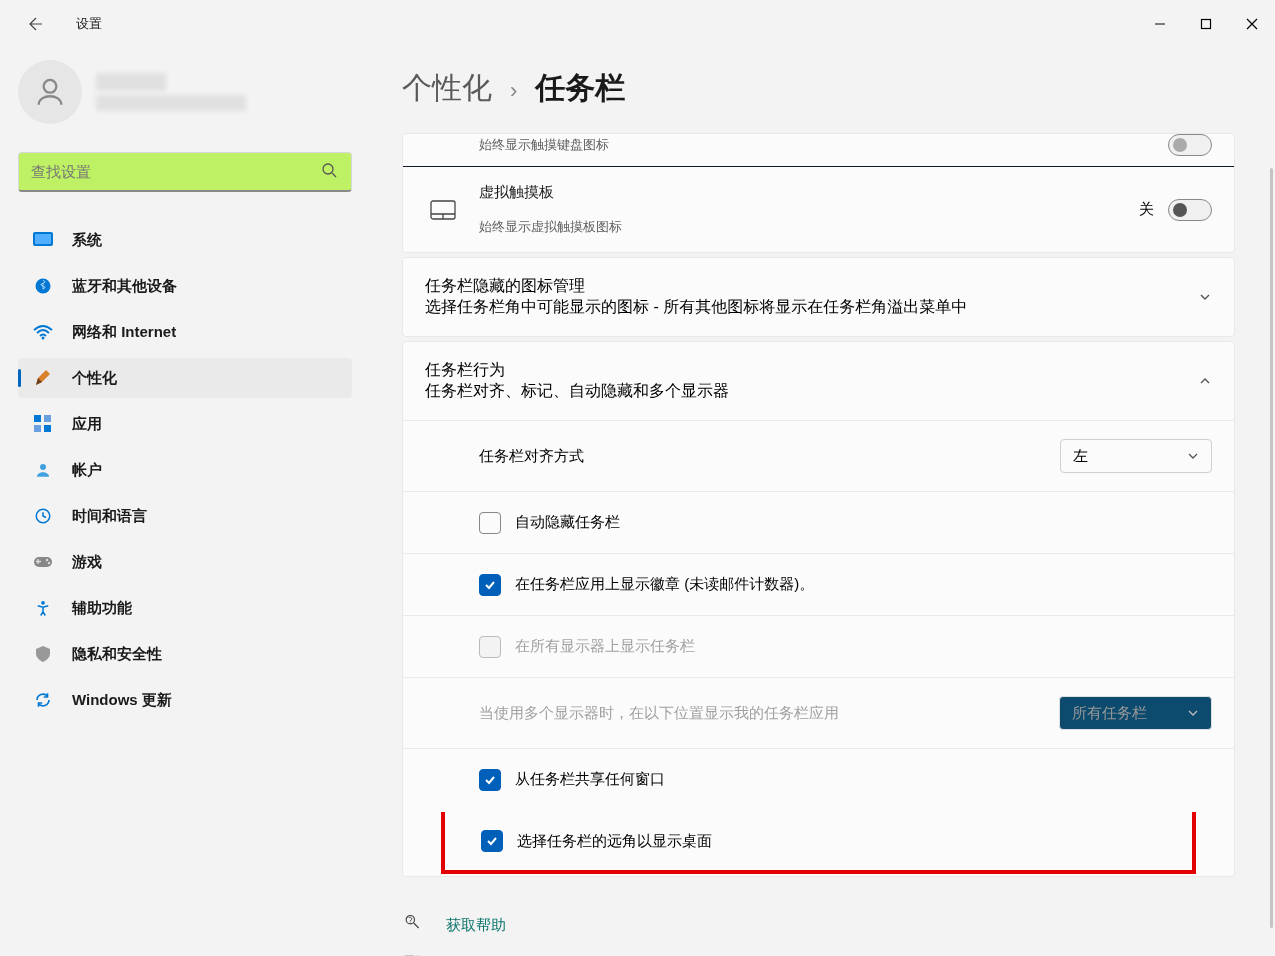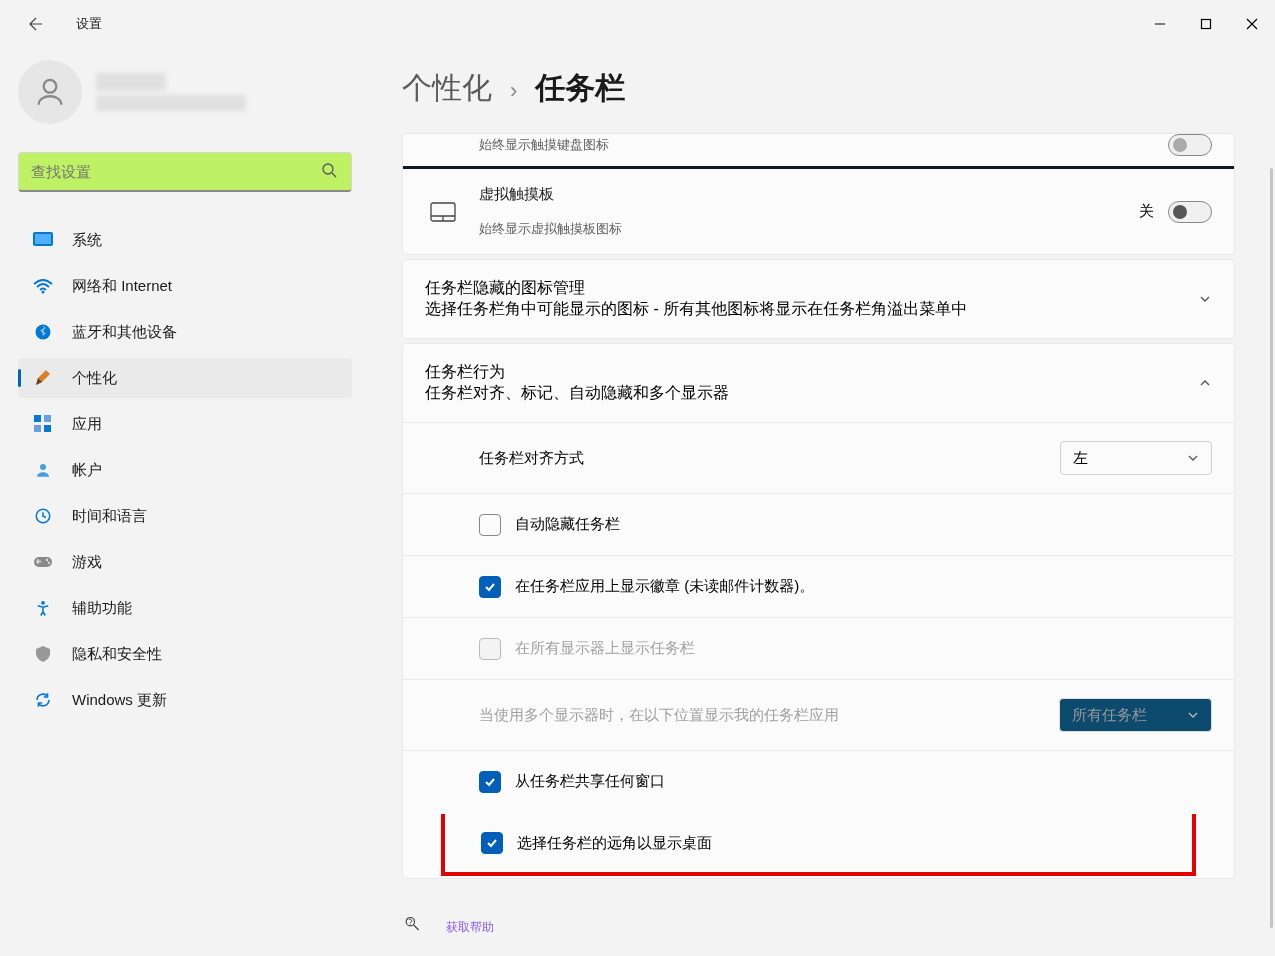--- a/index.html
+++ b/index.html
@@ -18,21 +18,21 @@
     .avatar { width: 64px; height: 64px; border-radius: 50%; background: #e6e6e6; display: flex; align-items: center; justify-content: center; }
     .user-info { display: flex; flex-direction: column; gap: 4px; }
     .user-info .blur-line { background: #e0e0e0; border-radius: 2px; filter: blur(2px); }
     .user-info .blur-line.a { width: 70px; height: 18px; }
     .user-info .blur-line.b { width: 150px; height: 16px; }
     
     .search-box { position: relative; width: 334px; height: 40px; background: #bef264; border: 1px solid #d6d6d6; border-bottom: 2px solid #888; border-radius: 4px; display: flex; align-items: center; padding: 0 12px; margin-bottom: 28px; }
     .search-box input { border: none; outline: none; background: transparent; flex: 1; font-size: 15px; color: #5a5a5a; }
     .search-box .search-icon { position: absolute; right: 14px; }
     
-    .nav-list { display: flex; flex-direction: column; gap: 6px; }
+    .nav-list { display: flex; flex-direction: column; gap: 6px; font-weight: bold; }
     .nav-item { display: flex; align-items: center; height: 40px; padding-left: 14px; border-radius: 4px; cursor: pointer; font-size: 15px; color: #1a1a1a; position: relative; }
     .nav-item.active { background: #eaeaea; }
     .nav-item.active::before { content: ""; position: absolute; left: 0; top: 11px; bottom: 11px; width: 3px; background: #0067c0; border-radius: 2px; }
     .nav-item .nav-icon { width: 22px; height: 22px; margin-right: 18px; display: flex; align-items: center; justify-content: center; }
     
     .main { flex: 1; padding: 20px 40px 0 32px; overflow-y: auto; position: relative; }
     .breadcrumb { display: flex; align-items: baseline; gap: 18px; font-size: 30px; margin-bottom: 24px; }
     .breadcrumb .bc-parent { color: #5a5a5a; font-weight: 400; }
     .breadcrumb .bc-sep { color: #888; font-size: 22px; }
     .breadcrumb .bc-current { color: #1a1a1a; font-weight: 600; }
@@ -67,21 +67,21 @@
     .check.disabled { border-color: #bbb; background: #f3f3f3; }
     
     .combobox { min-width: 152px; height: 34px; border: 1px solid #d0d0d0; border-radius: 4px; background: #fbfbfb; display: flex; align-items: center; padding: 0 12px; font-size: 15px; justify-content: space-between; gap: 40px; }
     .combobox.disabled { color: #999; border-color: #e0e0e0; background: #0c4a6e; justify-content: center; }
     
     .highlight-box { border: 4px solid #e30000; }
     
     .help-links { padding: 24px 0; }
     .help-row { display: flex; align-items: center; gap: 22px; padding: 8px 0; }
     .help-row .help-icon { width: 22px; }
-    .help-row a { color: #8b5cf6; font-size: 12px; text-decoration: none; }
+    .help-row a { color: #0f766e; font-size: 15px; text-decoration: none; }
     
     .scroll-indicator { position: absolute; right: 2px; top: 120px; width: 3px; height: 760px; background: #c4c4c4; border-radius: 2px; }
   </style>
 </head>
 <body>
 
 <div class="titlebar">
   <div class="back-btn">
     <svg width="16" height="16" viewBox="0 0 16 16">
         <path d="M8 2 L2 8 L8 14 M2 8 L14 8" stroke="#444" stroke-width="1.2" fill="none"></path>
@@ -137,35 +137,35 @@
         <span class="nav-icon">
             <svg width="20" height="16">
               <rect width="20" height="14" rx="2" fill="#0078d4"></rect>
               <rect x="2" y="2" width="16" height="10" fill="#50b0ff"></rect>
             </svg>
           </span>
         <span>系统</span>
       </div>
       <div class="nav-item">
         <span class="nav-icon">
+            <svg width="18" height="18" viewBox="0 0 24 24">
+              <circle cx="12" cy="12" r="10" fill="#0078d4"></circle>
+              <path d="M12 5v14l5-4-10-6 10-6-5-4" stroke="#fff" stroke-width="1.4" fill="none" transform="scale(0.6) translate(8,8)"></path>
+            </svg>
+          </span>
+        <span>蓝牙和其他设备</span>
+      </div>
+      <div class="nav-item">
+        <span class="nav-icon">
             <svg width="20" height="16" viewBox="0 0 20 16">
               <path d="M1 6 Q10 -2 19 6 M4 9 Q10 3 16 9 M7 12 Q10 9 13 12" stroke="#0078d4" stroke-width="1.8" fill="none"></path>
               <circle cx="10" cy="14" r="1.5" fill="#0078d4"></circle>
             </svg>
           </span>
         <span>网络和 Internet</span>
-      </div>
-      <div class="nav-item">
-        <span class="nav-icon">
-            <svg width="18" height="18" viewBox="0 0 24 24">
-              <circle cx="12" cy="12" r="10" fill="#0078d4"></circle>
-              <path d="M12 5v14l5-4-10-6 10-6-5-4" stroke="#fff" stroke-width="1.4" fill="none" transform="scale(0.6) translate(8,8)"></path>
-            </svg>
-          </span>
-        <span>蓝牙和其他设备</span>
       </div>
       <div class="nav-item active">
         <span class="nav-icon">
             <svg width="20" height="20" viewBox="0 0 20 20">
               <path d="M3 17 L5 10 L13 2 L17 6 L9 14 Z" fill="#d9822b"></path>
               <path d="M3 17 L5 10 L9 14 Z" fill="#6b4020"></path>
             </svg>
           </span>
         <span>个性化</span>
       </div>
@@ -247,21 +247,21 @@
 
     <div class="card">
       <div class="partial-row">
         <div class="row-sub">始终显示触摸键盘图标</div>
         <div class="row-ctrl" style="margin-left:auto;">
           <div class="toggle semi">
               <div class="knob"></div>
             </div>
         </div>
       </div>
-      <div class="setting-row with-icon" style="border-top:3px solid #0f172a;">
+      <div class="setting-row with-icon" style="border-top:1px solid #0f172a;">
         <div class="row-icon">
           <svg width="26" height="20" viewBox="0 0 26 20">
               <rect x="1" y="1" width="24" height="18" rx="2" stroke="#444" stroke-width="1.3" fill="none"></rect>
               <path d="M1 14 H25 M13 14 V19" stroke="#444" stroke-width="1.3"></path>
             </svg>
         </div>
         <div class="row-text">
           <div class="row-title">虚拟触摸板</div>
           <div class="row-sub">始终显示虚拟触摸板图标</div>
         </div>

